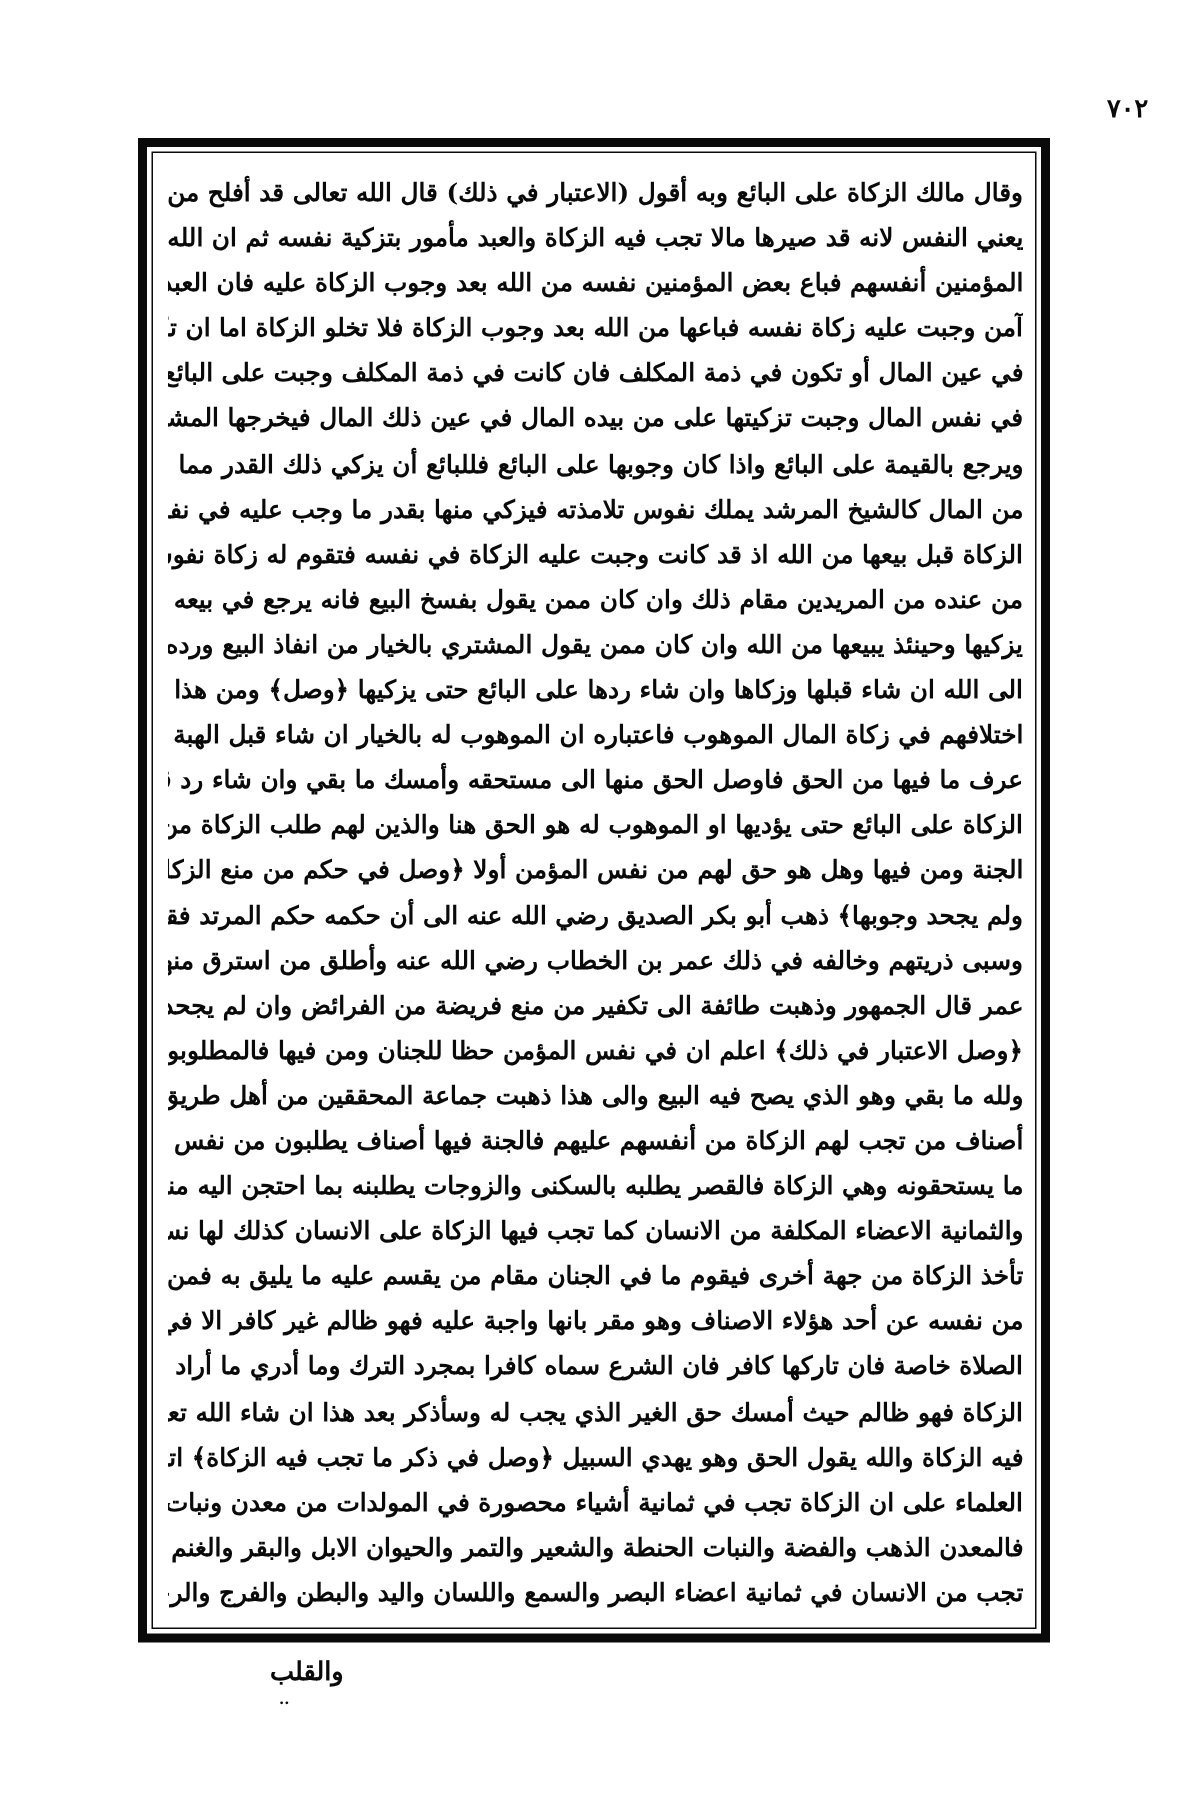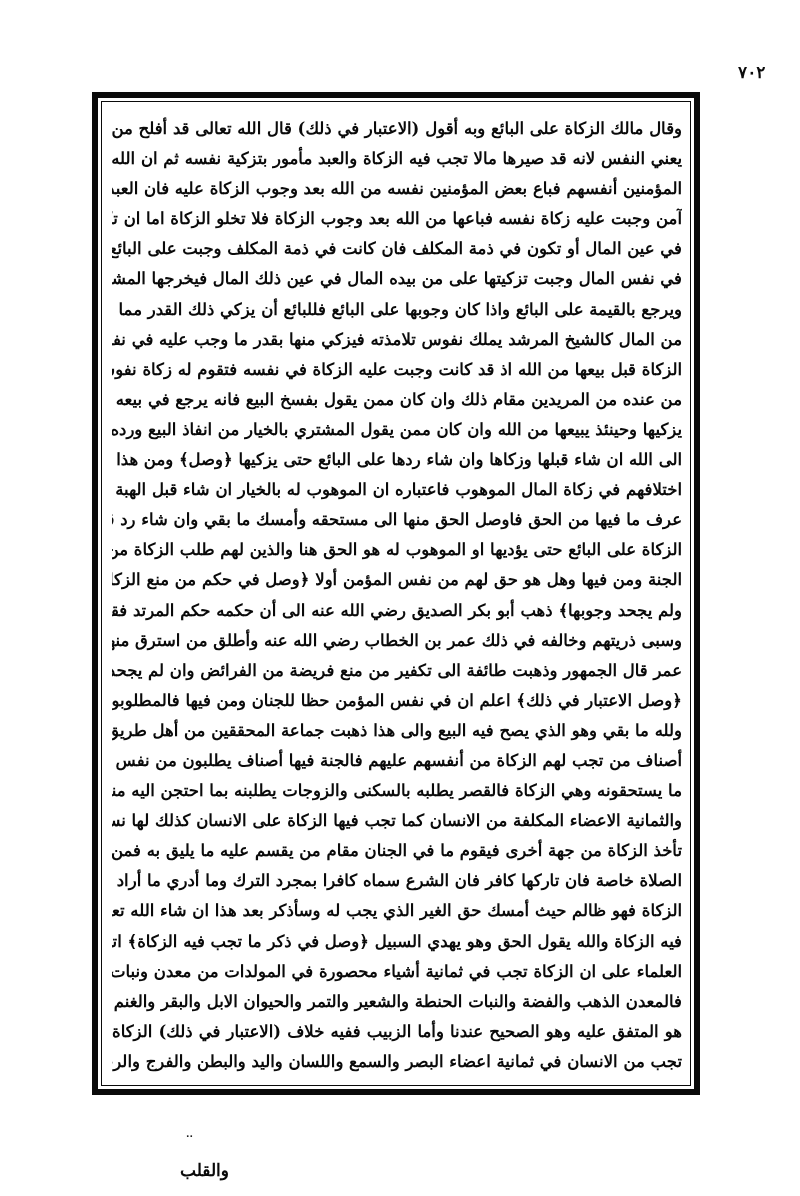--- a/index.html
+++ b/index.html
@@ -2,21 +2,21 @@
 <html><head>
   <meta charset="utf-8">
   <style>
     html, body { margin: 0; padding: 0; background: #ffffff; }
     body { width: 800px; height: 1196px; position: relative; overflow: hidden; font-family: "DejaVu Serif", serif; color: #0a0a0a; }
     .page-number { position: absolute; top: 62px; left: 738px; font-size: 17px; font-weight: bold; direction: rtl; }
     .frame { position: absolute; left: 92px; top: 92px; width: 608px; height: 1003px; border: 6px solid #0a0a0a; box-sizing: border-box; }
     .frame-inner { position: absolute; left: 3px; top: 3px; right: 3px; bottom: 3px; border: 1.5px solid #0a0a0a; }
     .text-body { position: absolute; left: 14px; right: 12px; top: 14px; bottom: 14px; direction: rtl; display: flex; flex-direction: column; justify-content: space-between; }
     .line { font-size: 16.5px; font-weight: bold; line-height: 33px; height: 33px; text-align: justify; text-align-last: justify; white-space: nowrap; overflow: hidden; direction: rtl; letter-spacing: -0.2px; }
-    .catchword { position: absolute; left: 180px; top: 1160px; font-size: 17px; font-weight: bold; direction: rtl; }
+    .catchword { position: absolute; left: 180px; top: 1104px; font-size: 17px; font-weight: bold; direction: rtl; }
     .catch-dots { position: absolute; left: 186px; top: 1128px; font-size: 10px; font-weight: bold; }
   </style>
 </head>
 <body>
 
 <div class="page-number">٧٠٢</div>
 
 <div class="frame">
   <div class="frame-inner"></div>
   <div class="text-body">
@@ -38,24 +38,24 @@
     <div class="line">الجنة ومن فيها وهل هو حق لهم من نفس المؤمن أولا ﴿وصل في حكم من منع الزكاة</div>
     <div class="line">ولم يجحد وجوبها﴾ ذهب أبو بكر الصديق رضي الله عنه الى أن حكمه حكم المرتد فقاتلهم</div>
     <div class="line">وسبى ذريتهم وخالفه في ذلك عمر بن الخطاب رضي الله عنه وأطلق من استرق منهم وبقول</div>
     <div class="line">عمر قال الجمهور وذهبت طائفة الى تكفير من منع فريضة من الفرائض وان لم يجحد وجوبها</div>
     <div class="line">﴿وصل الاعتبار في ذلك﴾ اعلم ان في نفس المؤمن حظا للجنان ومن فيها فالمطلوبون منها الزكاة</div>
     <div class="line">ولله ما بقي وهو الذي يصح فيه البيع والى هذا ذهبت جماعة المحققين من أهل طريق الله لتعدد</div>
     <div class="line">أصناف من تجب لهم الزكاة من أنفسهم عليهم فالجنة فيها أصناف يطلبون من نفس المؤمن</div>
     <div class="line">ما يستحقونه وهي الزكاة فالقصر يطلبه بالسكنى والزوجات يطلبنه بما احتجن اليه منه</div>
     <div class="line">والثمانية الاعضاء المكلفة من الانسان كما تجب فيها الزكاة على الانسان كذلك لها نسبة في ان</div>
     <div class="line">تأخذ الزكاة من جهة أخرى فيقوم ما في الجنان مقام من يقسم عليه ما يليق به فمن منع الزكاة</div>
+    <div class="line">من نفسه عن أحد هؤلاء الاصناف وهو مقر بانها واجبة عليه فهو ظالم غير كافر الا في</div>
     <div class="line">الصلاة خاصة فان تاركها كافر فان الشرع سماه كافرا بمجرد الترك وما أدري ما أراد واما مانع</div>
     <div class="line">الزكاة فهو ظالم حيث أمسك حق الغير الذي يجب له وسأذكر بعد هذا ان شاء الله تعالى ما تجب</div>
     <div class="line">فيه الزكاة والله يقول الحق وهو يهدي السبيل ﴿وصل في ذكر ما تجب فيه الزكاة﴾ اتفق</div>
     <div class="line">العلماء على ان الزكاة تجب في ثمانية أشياء محصورة في المولدات من معدن ونبات وحيوان</div>
     <div class="line">فالمعدن الذهب والفضة والنبات الحنطة والشعير والتمر والحيوان الابل والبقر والغنم هذا</div>
-    <div class="line">هو المتفق عليه وهو الصحيح عندنا وأما الزبيب ففيه خلاف (الاعتبار في ذلك) الزكاة</div>
     <div class="line">تجب من الانسان في ثمانية اعضاء البصر والسمع واللسان واليد والبطن والفرج والرجل</div>
   </div>
 </div>
 
 <div class="catchword">والقلب</div>
 <div class="catch-dots">..</div>
 
 </body></html>

